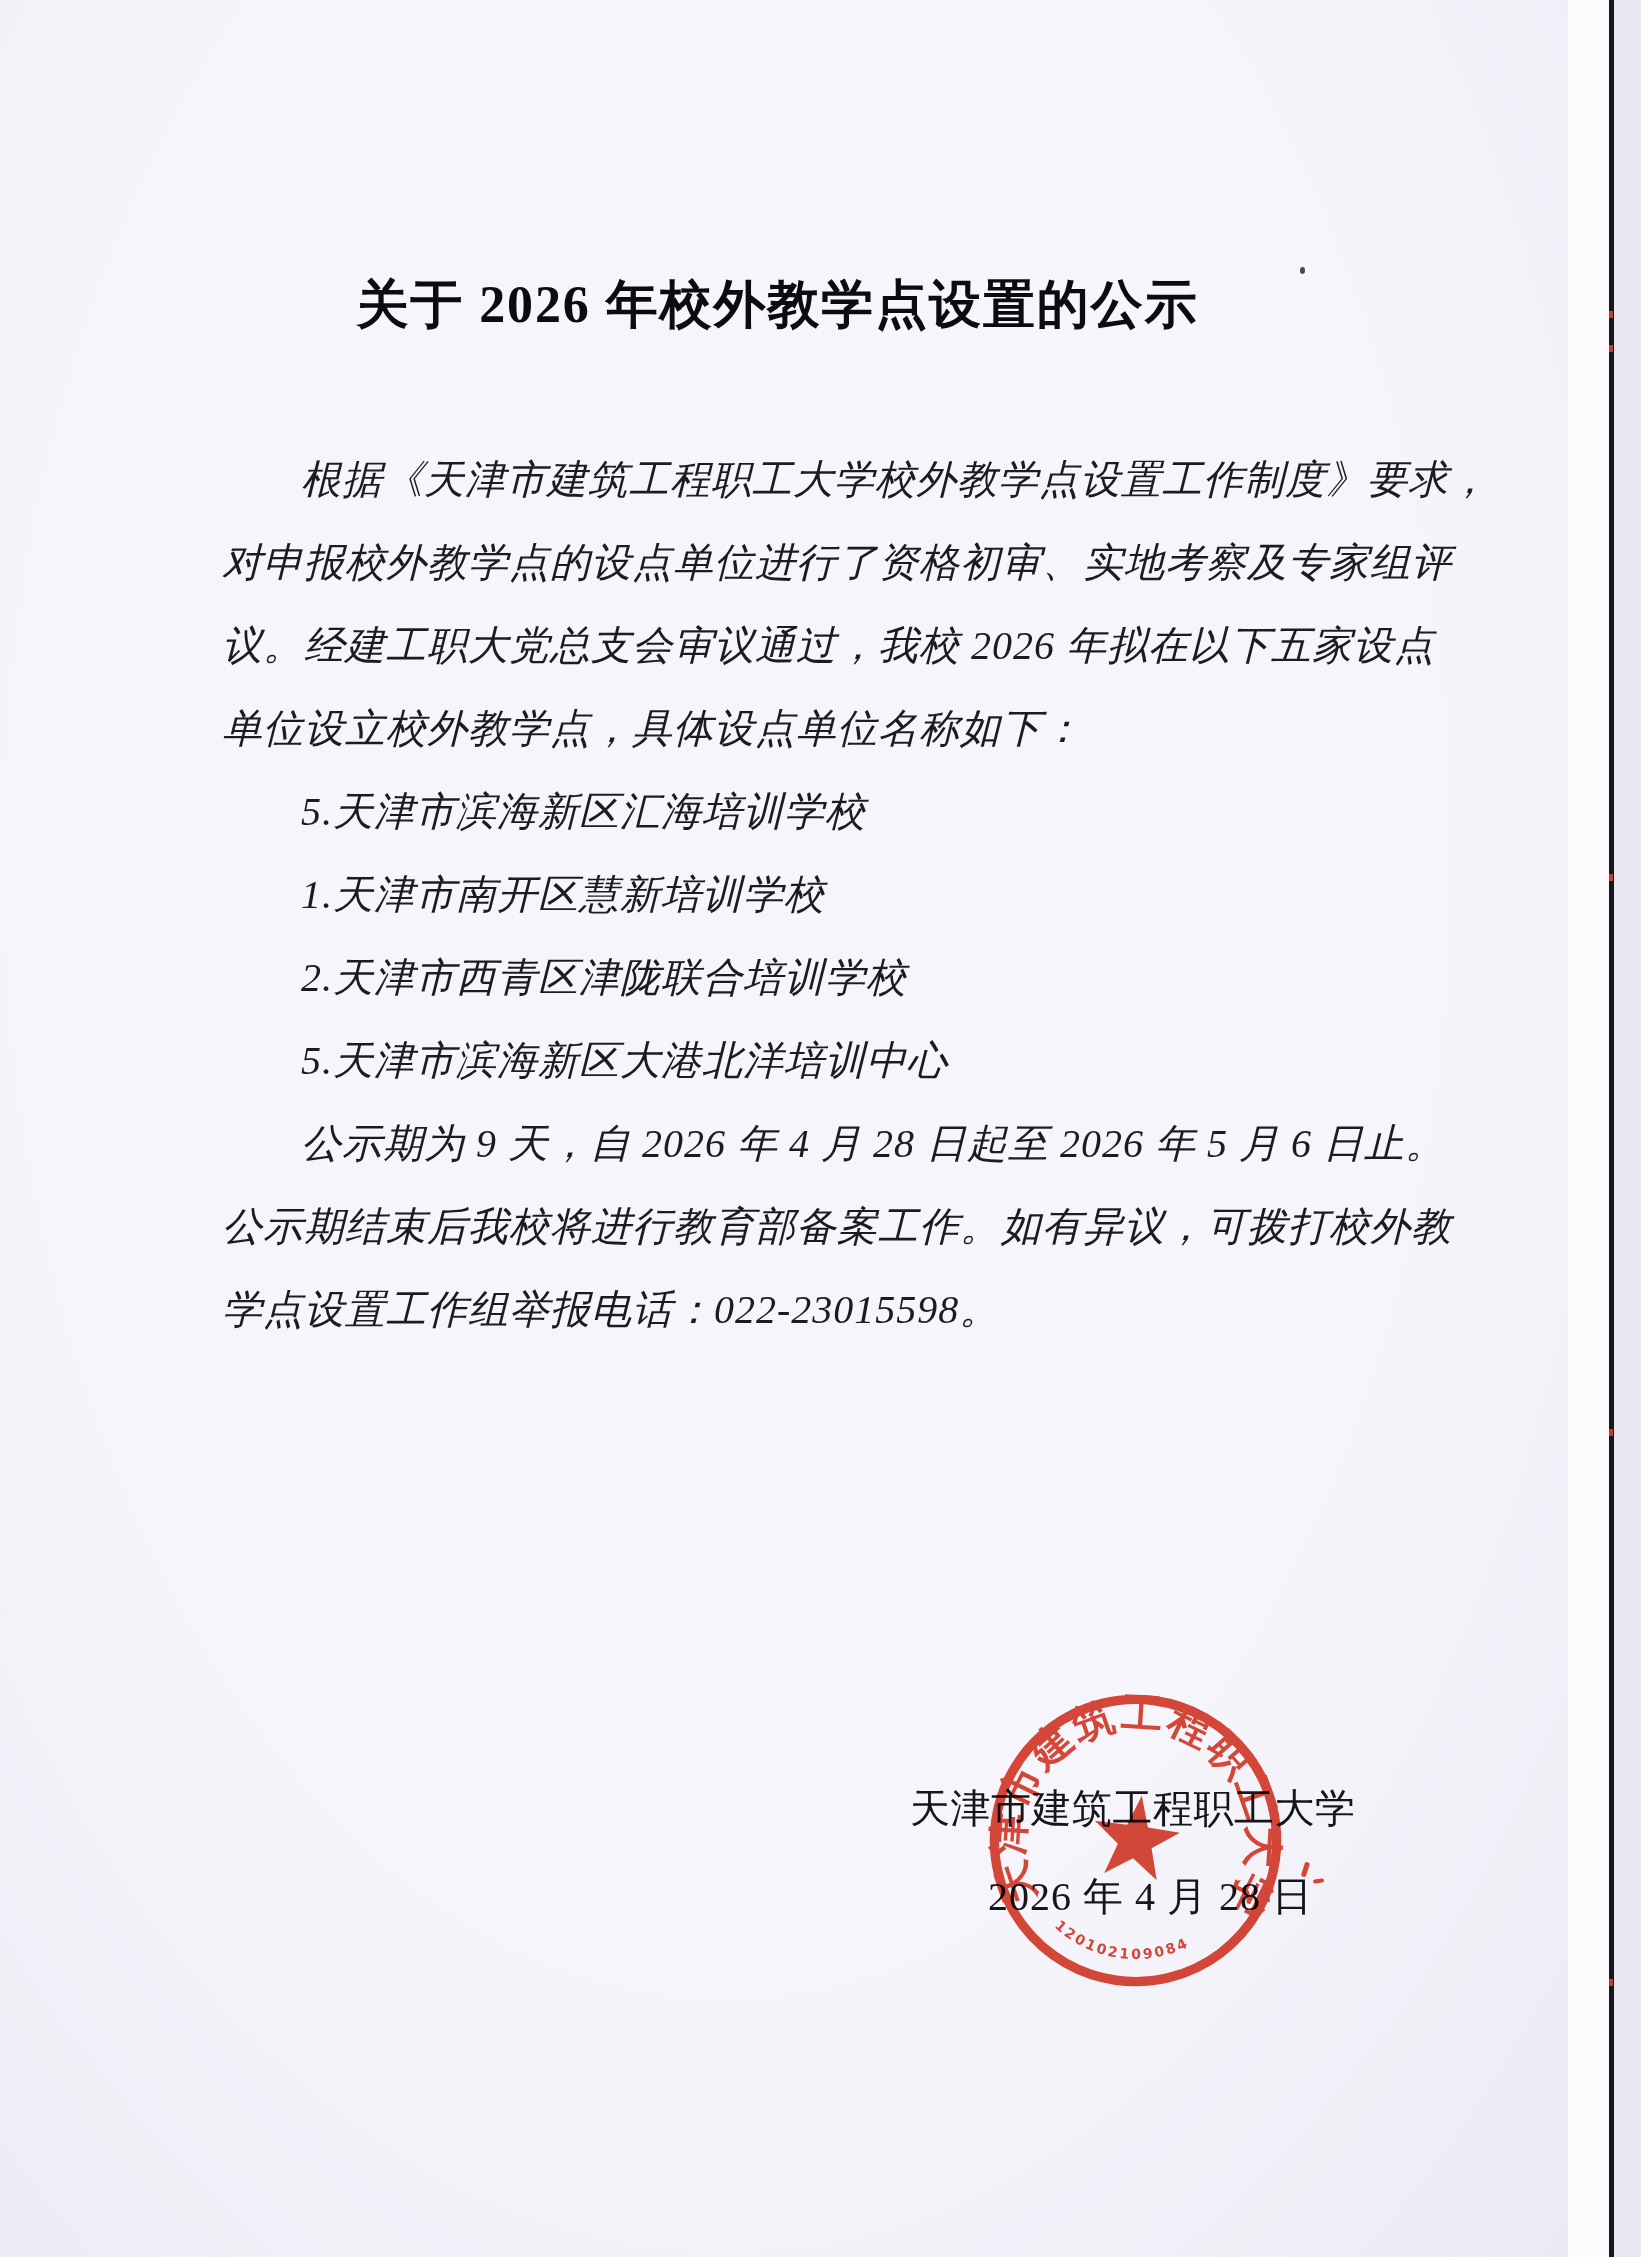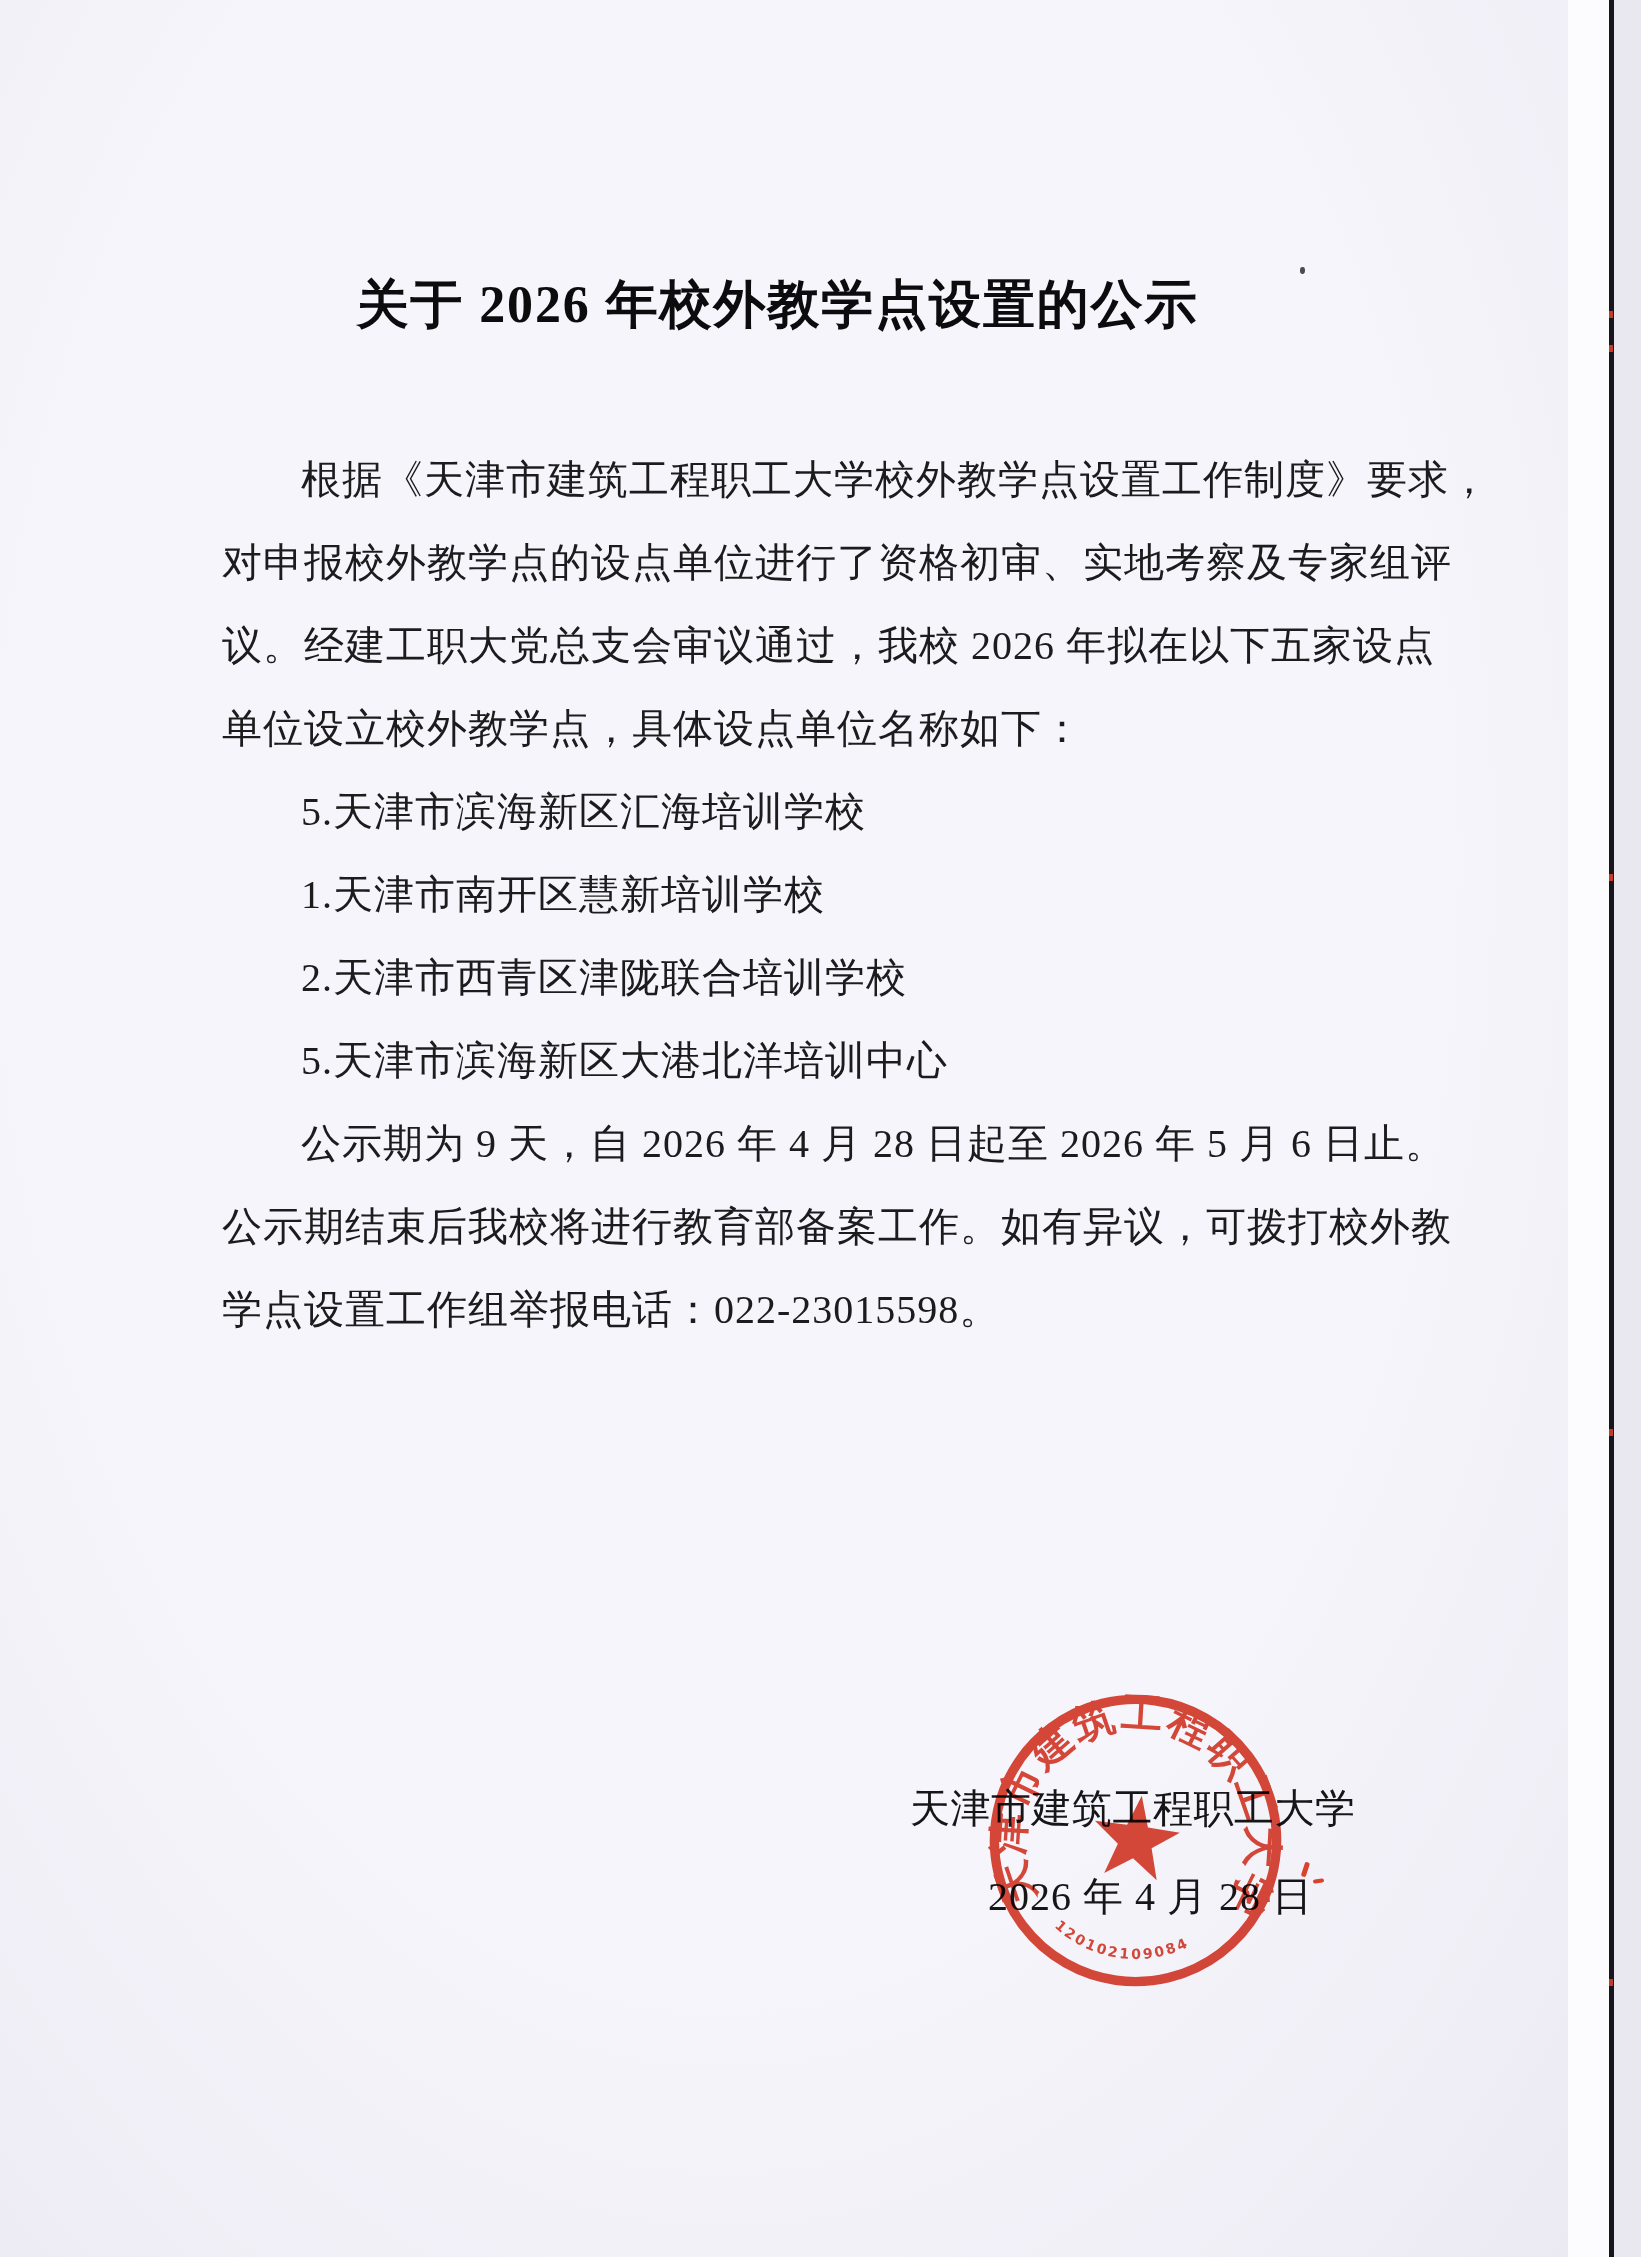--- a/index.html
+++ b/index.html
@@ -8,21 +8,21 @@
     position: relative; width: 1614px; height: 2257px; overflow: hidden;
     background: radial-gradient(ellipse at 45% 38%, #f6f5fb 55%, #efeef6 85%, #eae9f2 100%);
     font-family: "Liberation Serif", "DejaVu Serif", serif;
     color: #1c1c1e;
   }
   .doc-title {
     position: absolute; left: 174px; top: 270px; width: 1207px;
     text-align: center; font-size: 52px; font-weight: 700; color: #0c0c0e;
     letter-spacing: 1.9px; white-space: nowrap;
   }
-  .textblock { position: absolute; left: 222px; top: 438px; width: 1207px; font-size: 40px; }
+  .textblock { position: absolute; left: 222px; top: 438px; width: 1207px; font-size: 40px; font-style: italic; }
   .line { height: 83px; line-height: 83px; white-space: nowrap; letter-spacing: 1px; }
   .indent { padding-left: 79px; }
   .sig-org {
     position: absolute; left: 910px; top: 1767px; height: 83px; line-height: 83px;
     font-size: 40px; letter-spacing: 0.5px; white-space: nowrap; z-index: 2; color: #161618;
   }
   .sig-date {
     position: absolute; left: 988px; top: 1855px; height: 83px; line-height: 83px;
     font-size: 40px; letter-spacing: 1px; white-space: nowrap; z-index: 2; color: #161618;
   }

